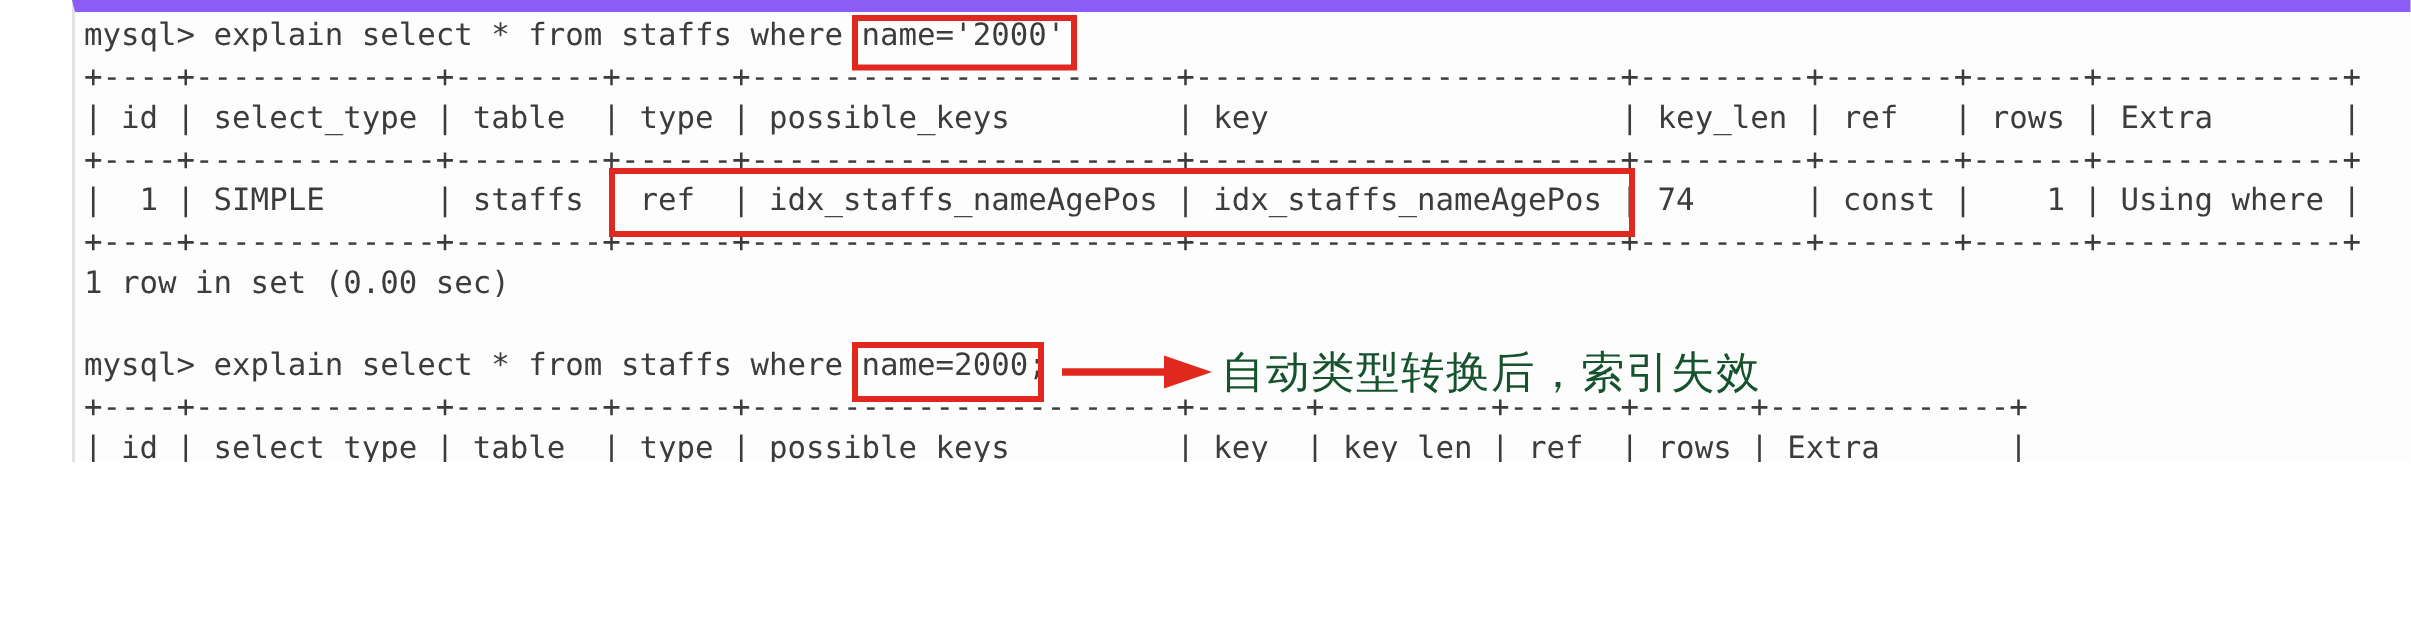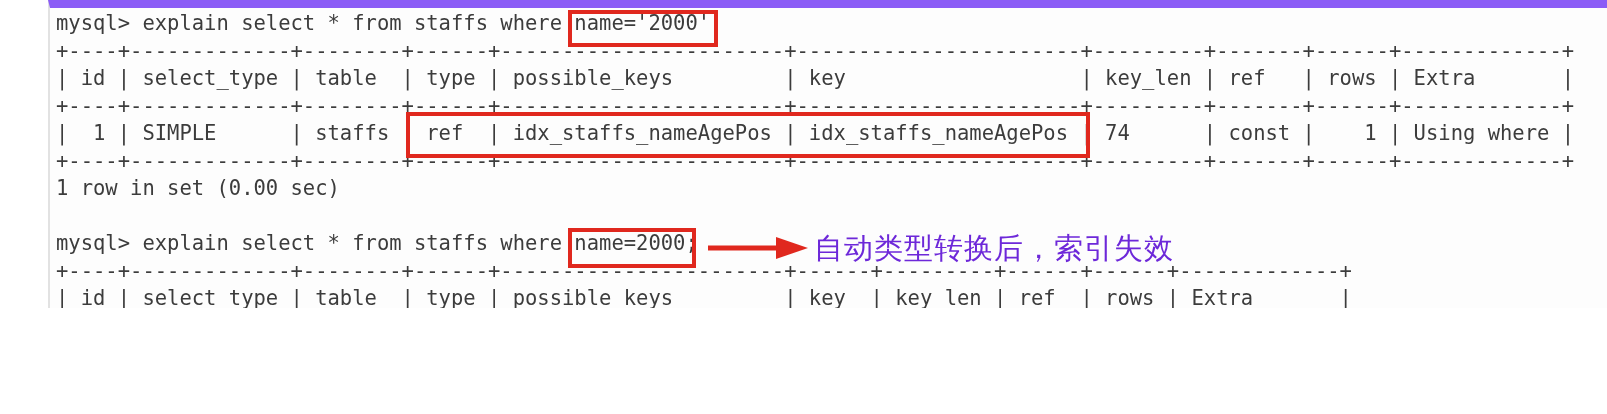--- a/index.html
+++ b/index.html
@@ -25,21 +25,21 @@
     position:absolute;
     border:4px solid #e0281e;
     box-sizing:border-box;
     background:transparent;
     pointer-events:none;
   }
   .annotation{
     position:absolute;left:764px;top:224px;
     font-family:"DejaVu Sans", sans-serif;
     font-size:29px;line-height:32px;
-    color:#6d28d9;letter-spacing:1px;white-space:nowrap;
+    color:#14532d;letter-spacing:1px;white-space:nowrap;
   }
   .arrow{position:absolute;left:656px;top:226px;}
   .cursor{position:absolute;left:806px;top:329px;}
 </style>
 </head>
 <body>
 
 <div class="screen">
 
   <pre class="term">mysql&gt; explain select * from staffs where name='2000';

